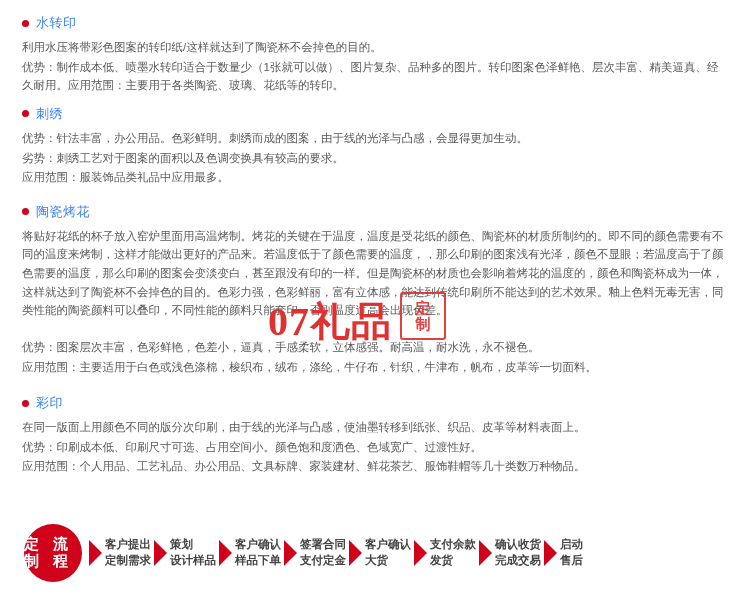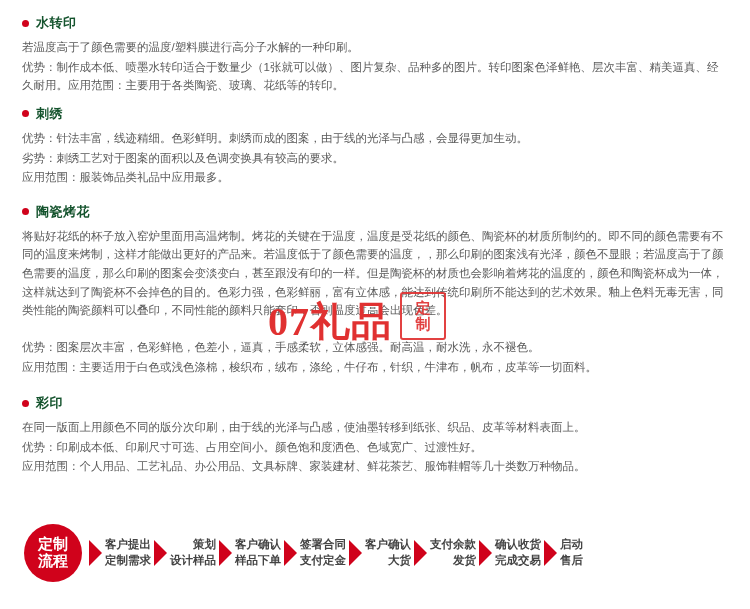--- a/index.html
+++ b/index.html
@@ -33,23 +33,23 @@
   }
   .bullet {
     width: 7px;
     height: 7px;
     border-radius: 50%;
     background: #d0021b;
     margin-right: 7px;
     flex: 0 0 auto;
   }
   .sec-title {
-    color: #14532d;
+    color: #3b82f6;
     font-size: 13px;
-    font-weight: bold;
+    font-weight: normal;
     letter-spacing: 0.5px;
   }
   .sec-body {
     font-size: 11.5px;
     line-height: 1.62;
     color: #5a5a5a;
     padding-left: 0px;
   }
   .sec-body p {
     margin: 0 0 1px 0;
@@ -108,72 +108,72 @@
   }
   .flow-badge {
     width: 58px;
     height: 58px;
     border-radius: 50%;
     background: #d0021b;
     color: #fff;
     font-size: 15px;
     font-weight: bold;
     display: flex;
-    flex-direction: column;
+    flex-direction: row;
     align-items: center;
     justify-content: center;
     line-height: 1.12;
     flex: 0 0 auto;
     margin-right: 4px;
   }
   .arrow {
     width: 0;
     height: 0;
     border-top: 13px solid transparent;
     border-bottom: 13px solid transparent;
     border-left: 13px solid #d0021b;
     flex: 0 0 auto;
     margin: 0 3px;
   }
   .flow-step {
     font-size: 11.5px;
     color: #444;
     line-height: 1.35;
-    text-align: right;
+    text-align: left;
     flex: 0 0 auto;
     white-space: nowrap;
     font-weight: bold;
   }
   .flow-step span {
     display: block;
   }
 </style>
 </head>
 <body>
 
 <div class="page">
 
   <div class="section" style="padding-top:14px;">
     <div class="sec-head">
       <span class="bullet"></span>
       <span class="sec-title">水转印</span>
     </div>
     <div class="sec-body">
-      <p>若温度高于了颜色需要的温度/塑料膜进行高分子水解的一种印刷。</p>
+      <p>利用水压将带彩色图案的转印纸/这样就达到了陶瓷杯不会掉色的目的。</p>
       <p>优势：制作成本低、喷墨水转印适合于数量少（1张就可以做）、图片复杂、品种多的图片。转印图案色泽鲜艳、层次丰富、精美逼真、经久耐用。应用范围：主要用于各类陶瓷、玻璃、花纸等的转印。</p>
     </div>
   </div>
 
   <div class="section" style="margin-top:0;">
     <div class="sec-head">
       <span class="bullet"></span>
       <span class="sec-title">刺绣</span>
     </div>
     <div class="sec-body">
-      <p>优势：针法丰富，线迹精细。色彩鲜明。刺绣而成的图案，由于线的光泽与凸感，会显得更加生动。</p>
+      <p>优势：针法丰富，办公用品。色彩鲜明。刺绣而成的图案，由于线的光泽与凸感，会显得更加生动。</p>
       <p>劣势：刺绣工艺对于图案的面积以及色调变换具有较高的要求。</p>
       <p>应用范围：服装饰品类礼品中应用最多。</p>
     </div>
   </div>
 
   <div class="section" style="margin-top:16px;">
     <div class="sec-head">
       <span class="bullet"></span>
       <span class="sec-title">陶瓷烤花</span>
     </div>

